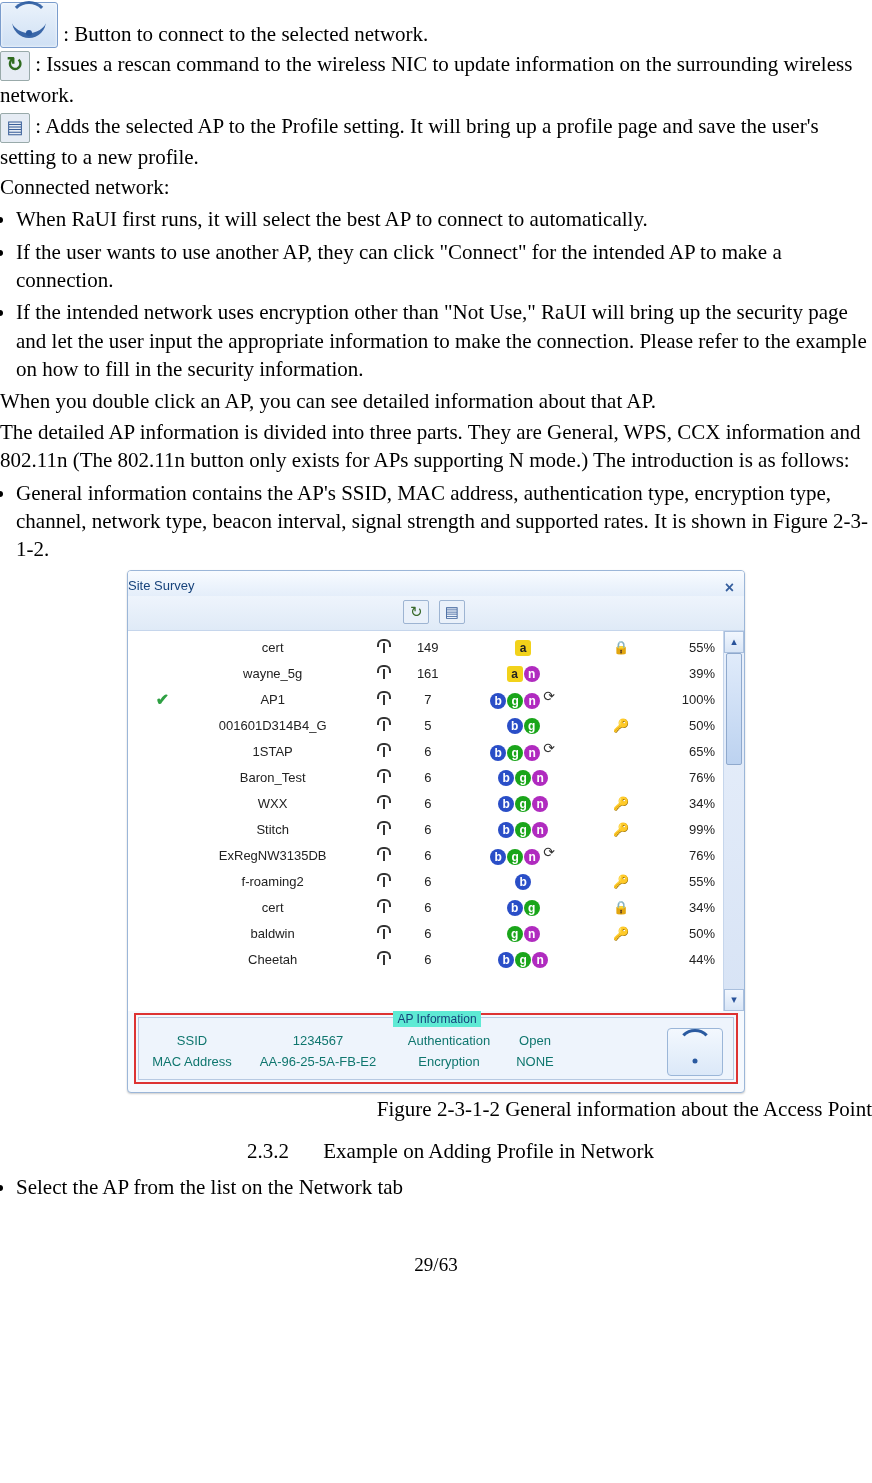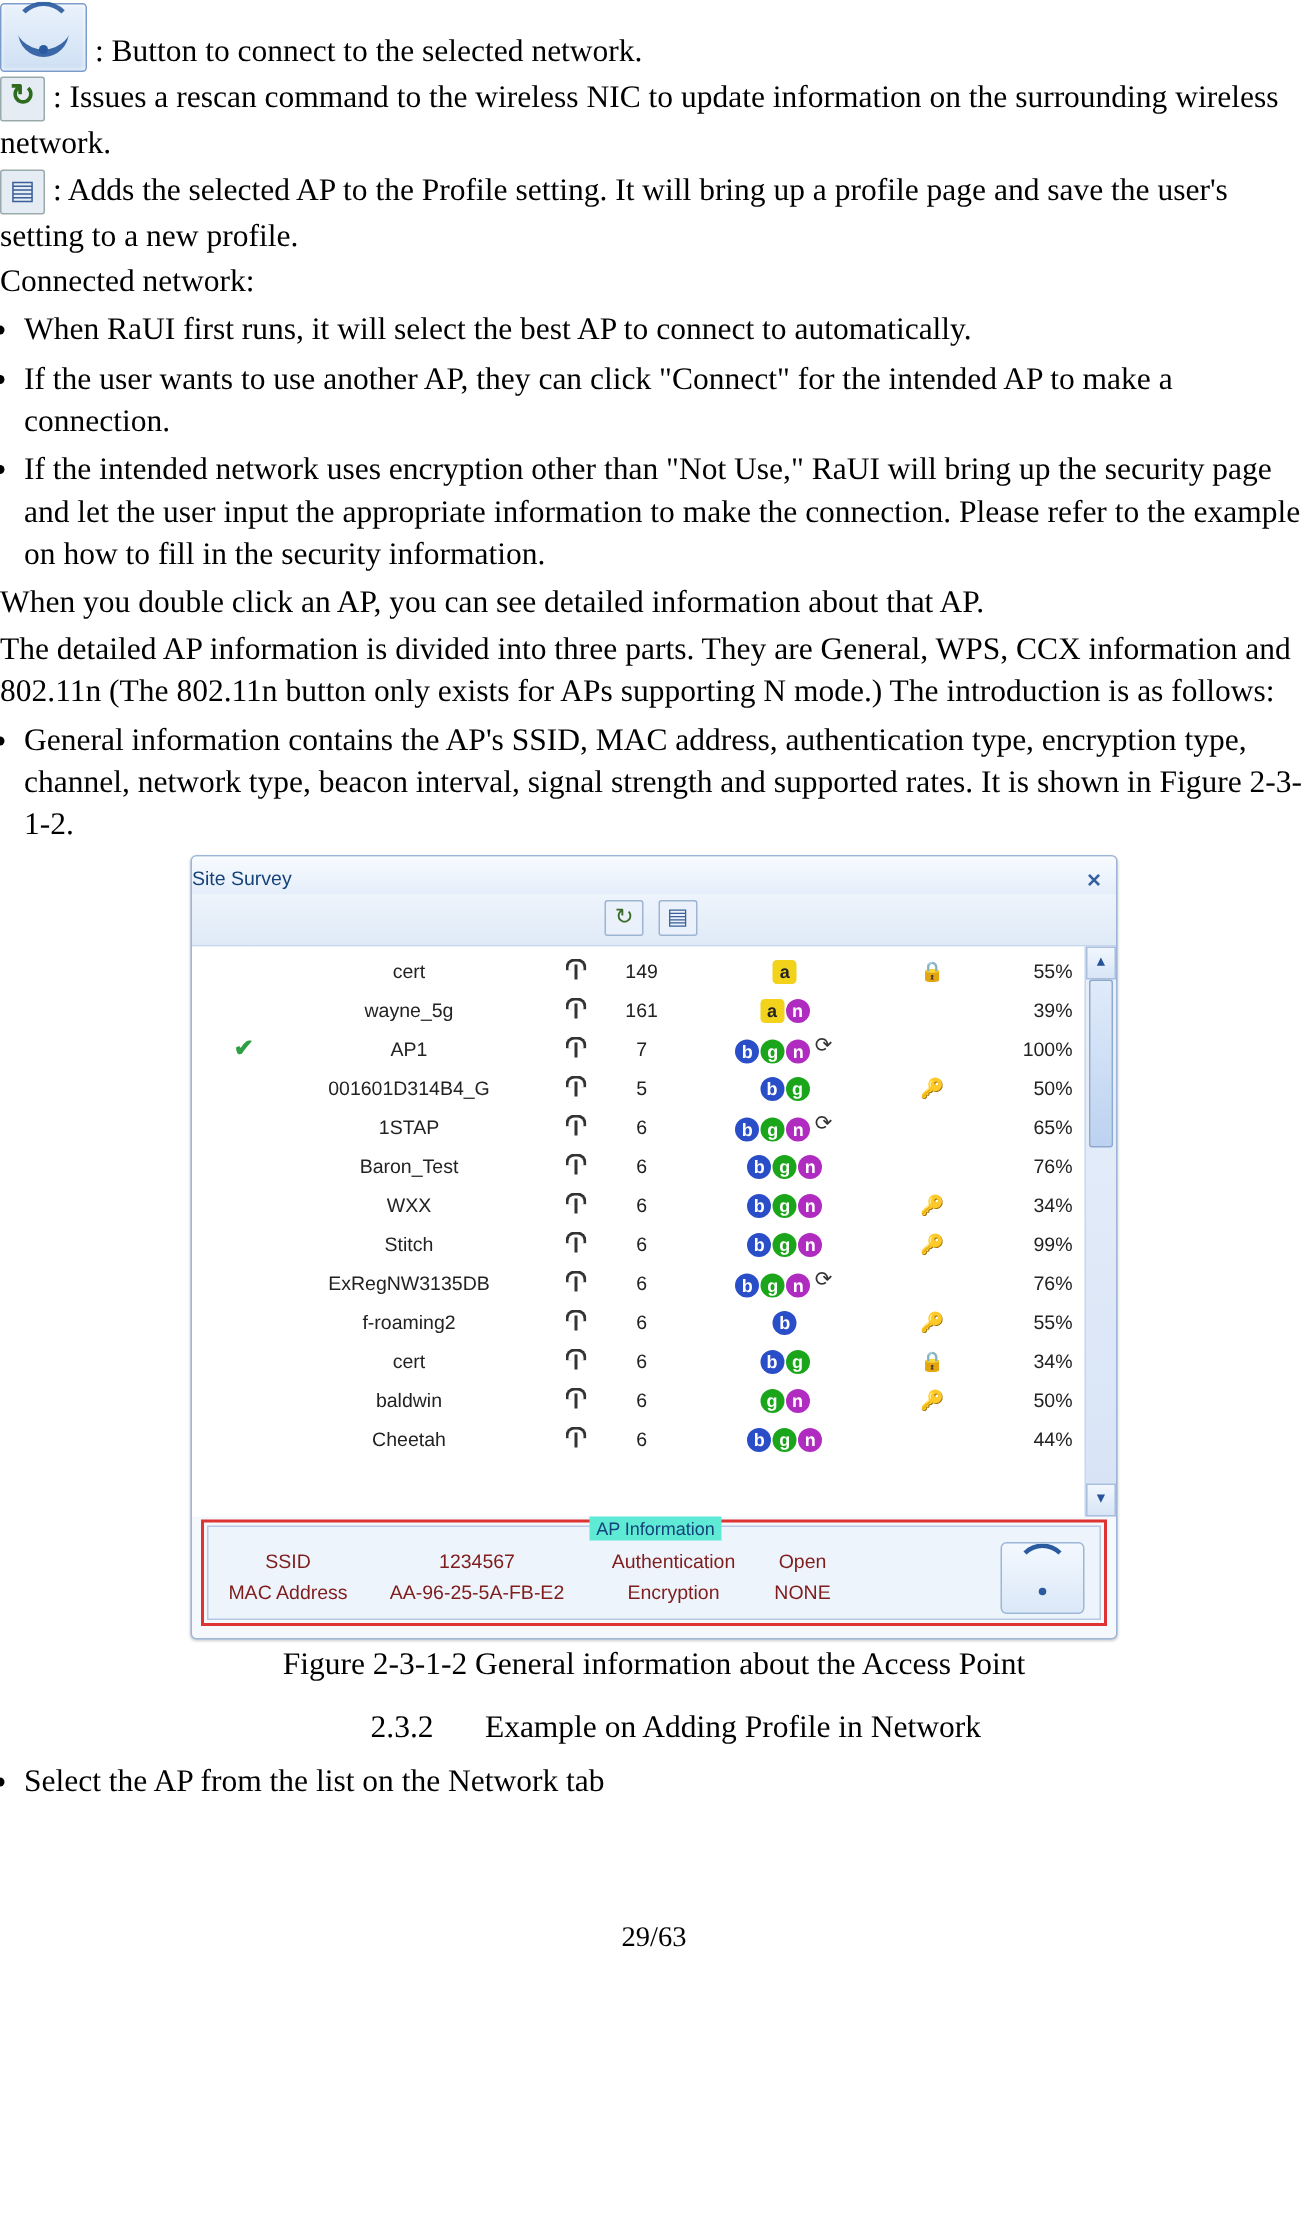--- a/index.html
+++ b/index.html
@@ -39,21 +39,21 @@
     font-size:20px; color:#2f6b1f; font-weight:bold;
   }
   .addprof-icon::before {
     content:"▤"; position:absolute; left:50%; top:50%; transform:translate(-50%,-55%);
     font-size:18px; color:#3a5f99;
   }
   ul.bullet { list-style: disc; padding-left: 16px; margin: 4px 0; }
   ul.bullet li { margin: 4px 0; }
   .p { margin: 2px 0; }
   .figure-wrap { text-align: center; margin: 6px auto 2px auto; }
-  .figure-caption { text-align: center; margin: 2px 0 10px 0; }
+  .figure-caption { text-align: right; margin: 2px 0 10px 0; }
 
   .win {
     width: 616px;
     margin: 0 auto;
     background: #f5f9fe;
     border: 1px solid #9bb6d8;
     border-radius: 4px;
     font-family: Tahoma, Verdana, sans-serif;
     font-size: 13px;
     color: #222;
@@ -148,42 +148,42 @@
     position: relative;
   }
   .apinfo .legend {
     position: relative; top: -12px; background:#5eead4; display:inline-block; padding:0 4px;
     color:#16427a; font-size:12px;
   }
   .apinfo-grid {
     display: grid;
     grid-template-columns: 90px 150px 100px 60px 70px;
     row-gap: 4px; column-gap: 6px;
-    font-size: 13px; color:#7f1d1d;
+    font-size: 13px; color:#0f766e;
     margin-top:-8px;
     align-items: center;
   }
   .apinfo .wifi-big {
     position:absolute; right:10px; top:10px; width:54px; height:46px;
     border:1px solid #9bb6d8; border-radius:4px;
     background: linear-gradient(#f3f8fe,#dbe8f8);
   }
   .apinfo .wifi-big::before {
     content:""; position:absolute; left:50%; top:70%; transform:translate(-50%,-50%);
     width:5px; height:5px; background:#2a5aa0; border-radius:50%;
   }
   .apinfo .wifi-big::after {
     content:""; position:absolute; left:50%; top:38%; transform:translate(-50%,-50%);
     width:30px; height:30px; border:3px solid #2a5aa0; border-bottom-color:transparent;
     border-left-color:transparent; border-right-color:transparent; border-radius:50%;
   }
 
   .sec-head { font-weight: normal; margin: 14px 0 8px 0; text-align: center; }
   .sec-head .num { display:inline-block; width:100px; }
-  .pagenum { text-align:center; font-size:19px; margin-top:77px; }
+  .pagenum { text-align:center; font-size:19px; margin-top:50px; }
 </style>
 </head>
 <body>
 
 <div class="icon-desc">
   <span class="wifi-connect"></span>
   <span>: Button to connect to the selected network.</span>
 </div>
 
 <div class="icon-desc">

